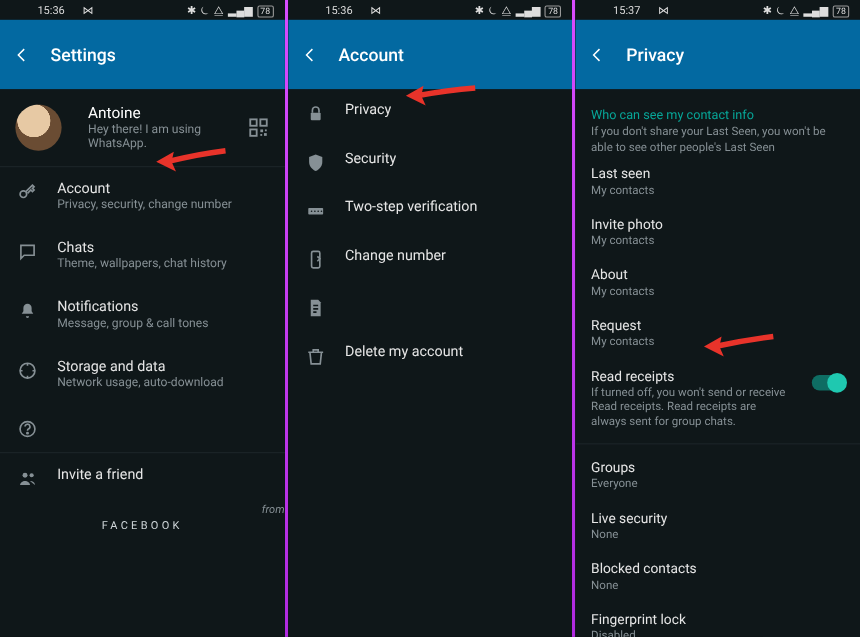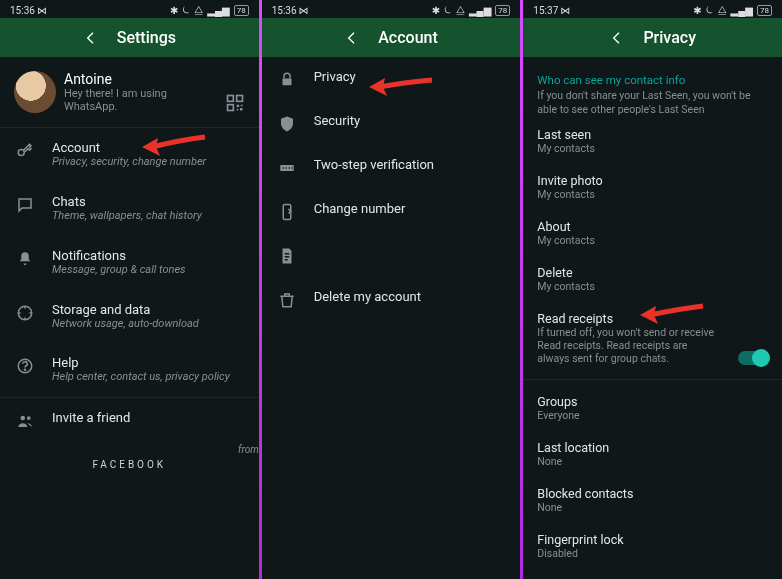--- a/index.html
+++ b/index.html
@@ -1,49 +1,49 @@
 <!DOCTYPE html>
 <html><head>
 <meta charset="utf-8">
 <style>
   * { margin: 0; padding: 0; box-sizing: border-box; }
   body { background: #000; font-family: -apple-system, Roboto, Arial, sans-serif; width: 782px; height: 579px; display: flex; overflow: hidden; }
   .panel { flex: 1; background: #0f1719; color: #e6e6e6; position: relative; overflow: hidden; }
   .divider { width: 3px; background: linear-gradient(180deg, #d84cff, #b02adf); }
   .status-bar { display:flex; align-items:center; justify-content:space-between; padding: 4px 10px 2px 10px; font-size: 10px; color: #dddddd; }
-  .status-left { display:flex; align-items:center; gap:2px; }
+  .status-left { display:flex; align-items:center; gap:16px;margin-left:24px; }
   .status-right { display:flex; align-items:center; gap:4px; }
-  .app-bar { display:flex; align-items:center; gap: 18px; padding: 10px 12px; background:#14532d;justify-content:center; }
+  .app-bar { display:flex; align-items:center; gap: 18px; padding: 22px 12px; background:#0369a1; }
   .app-bar-title { font-size: 16px; font-weight: 500; color:#fff; }
   .back-arrow { width:16px; height:16px; }
-  .profile-row { display:flex; align-items:flex-end; padding: 14px 14px; gap:8px; }
+  .profile-row { display:flex; align-items:center; padding: 14px 14px; gap:24px; }
   .avatar { width:42px; height:42px; border-radius:50%; background: radial-gradient(circle at 40% 35%, #e7c9a4 0 40%, #6a4c33 41% 100%); flex-shrink:0; }
   .profile-text { flex:1; }
   .profile-name { font-size:14px; color:#fff; }
   .profile-sub { font-size:11px; color:#869095; }
   .qr { color:#869095; }
   hr.sep { border:0; border-top:1px solid #1c2529; margin:0; }
   .list { padding: 0 0; }
   .row { display:flex; align-items:flex-start; gap:18px; padding: 12px 16px; }
   .row .icon { width:18px; flex-shrink:0; color:#869095; margin-top:2px; }
   .row .txt { flex:1; }
   .row .title { font-size:13px; color:#e6e6e6; }
-  .row .sub { font-size:11px; color:#869095; line-height:1.35;font-style:italic; }
+  .row .sub { font-size:11px; color:#869095; line-height:1.35; }
   .footer-from { text-align:right; font-size:10px; color:#869095; margin-top:2px;font-style:italic; }
   .footer-fb { text-align:center; font-size:10px; letter-spacing:3px; color:#cfd6d9; margin-top:4px; }
   
   .arrow { position:absolute; pointer-events:none; }
   
   .p3-content { padding: 8px 14px 0 14px; }
   .p3-heading { font-size:11.5px; color:#07a698; margin: 8px 0 2px 0; }
   .p3-help { font-size:10.5px; color:#869095; line-height:1.35; }
   .p3-item { padding: 10px 0 8px 0; }
   .p3-title { font-size:12.5px; color:#e6e6e6; }
   .p3-sub { font-size:10.5px; color:#869095; }
-  .p3-row { display:flex; align-items:flex-end;gap:17px; }
+  .p3-row { display:flex; align-items:flex-start;gap:17px; }
   .p3-row .left { flex:1; }
   .toggle { width:30px; height:14px; border-radius:10px; background:#0e6d63; position:relative; margin-top:6px; }
   .toggle::after { content:''; position:absolute; right:-2px; top:-2px; width:18px; height:18px; border-radius:50%; background:#1fc8b0; }
   hr.p3sep { border:0; border-top:1px solid #1c2529; margin:6px -14px 4px -14px; }
   svg { display:block; }
 </style>
 </head>
 <body>
 
 <div class="panel">
@@ -121,24 +121,20 @@
           <div class="title">Storage and data</div>
           <div class="sub">Network usage, auto-download</div>
         </div>
     </div>
     <div class="row">
       <svg class="icon" viewBox="0 0 24 24" fill="none" stroke="currentColor" stroke-width="2">
           <circle cx="12" cy="12" r="9"></circle>
           <path d="M9 9a3 3 0 1 1 4 3c-1 .5-1 1-1 2"></path>
           <circle cx="12" cy="17" r="0.8" fill="currentColor"></circle>
         </svg>
-      <div class="txt">
-          <div class="title">Help</div>
-          <div class="sub">Help center, contact us, privacy policy</div>
-        </div>
     </div>
     <hr class="sep">
     <div class="row">
       <svg class="icon" viewBox="0 0 24 24" fill="currentColor">
           <circle cx="9" cy="8" r="3"></circle>
           <path d="M3 20c0-3 3-5 6-5s6 2 6 5"></path>
           <circle cx="17" cy="8" r="2.5"></circle>
           <path d="M15 15c3 0 6 1.5 6 5"></path>
         </svg>
       <div class="txt">
@@ -269,38 +265,38 @@
       </div>
     <div class="p3-item">
         <div class="p3-title">Invite photo</div>
         <div class="p3-sub">My contacts</div>
       </div>
     <div class="p3-item">
         <div class="p3-title">About</div>
         <div class="p3-sub">My contacts</div>
       </div>
     <div class="p3-item">
-        <div class="p3-title">Delete</div>
+        <div class="p3-title">Request</div>
         <div class="p3-sub">My contacts</div>
       </div>
 
     <div class="p3-item p3-row">
       <div class="left">
         <div class="p3-title">Read receipts</div>
         <div class="p3-sub">If turned off, you won't send or receive Read receipts. Read receipts are always sent for group chats.</div>
       </div>
       <div class="toggle"></div>
     </div>
     <hr class="p3sep">
     <div class="p3-item">
         <div class="p3-title">Groups</div>
         <div class="p3-sub">Everyone</div>
       </div>
     <div class="p3-item">
-        <div class="p3-title">Last location</div>
+        <div class="p3-title">Live security</div>
         <div class="p3-sub">None</div>
       </div>
     <div class="p3-item">
         <div class="p3-title">Blocked contacts</div>
         <div class="p3-sub">None</div>
       </div>
     <div class="p3-item">
         <div class="p3-title">Fingerprint lock</div>
         <div class="p3-sub">Disabled</div>
       </div>

